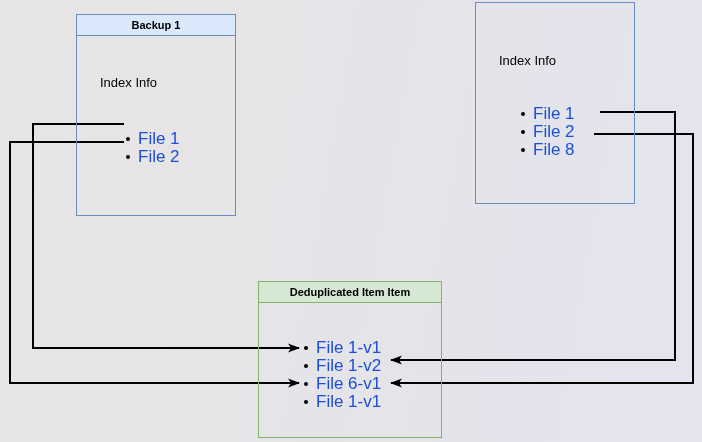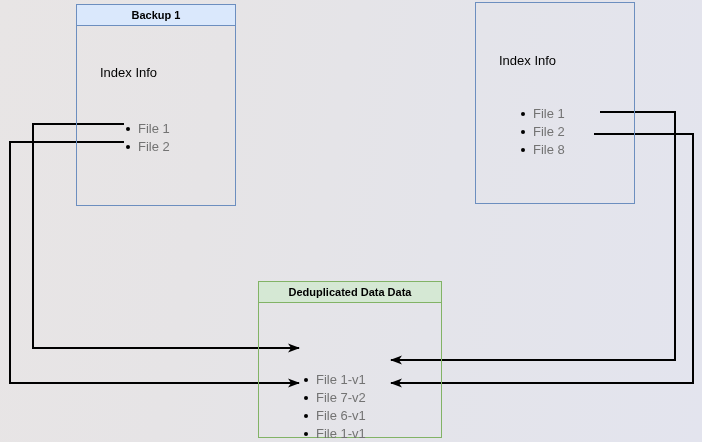--- a/index.html
+++ b/index.html
@@ -70,24 +70,24 @@
 
   
   .bullets {
     position: absolute;
     margin: 0;
     padding: 0;
     list-style: none;
   }
   .bullets li {
     position: relative;
-    font-size: 13px;
+    font-size: 17px;
     line-height: 18px;
     height: 18px;
-    color: #737373;
+    color: #1d4ed8;
     white-space: nowrap;
     padding-left: 14px;
   }
   .bullets li::before {
     content: "";
     position: absolute;
     left: 2px;
     top: 7px;
     width: 4px;
     height: 4px;
@@ -112,21 +112,21 @@
 
     <path d="M124,124 L33,124 L33,348 L299,348" fill="none" stroke="#000" stroke-width="2" marker-end="url(#arrowR)"></path>
 
     <path d="M124,142 L10,142 L10,383 L299,383" fill="none" stroke="#000" stroke-width="2" marker-end="url(#arrowR)"></path>
 
     <path d="M600,112 L675,112 L675,360 L391,360" fill="none" stroke="#000" stroke-width="2" marker-end="url(#arrowL)"></path>
 
     <path d="M594,134 L693,134 L693,383 L391,383" fill="none" stroke="#000" stroke-width="2" marker-end="url(#arrowL)"></path>
   </svg>
 
-  <div class="box" style="left:76px; top:4px; width:160px; height:202px;">
+  <div class="box" style="left:76px; top:14px; width:160px; height:202px;">
     <div class="box-frame"></div>
     <div class="box-title">Backup 1</div>
     <div class="box-heading" style="left:24px; top:61px;">Index Info</div>
     <ul class="bullets" style="left:48px; top:116px;">
       <li>File 1</li>
       <li>File 2</li>
     </ul>
   </div>
 
   <div class="box" style="left:475px; top:2px; width:160px; height:202px;">
@@ -134,22 +134,22 @@
     <div class="box-heading" style="left:24px; top:51px;">Index Info</div>
     <ul class="bullets" style="left:44px; top:103px;">
       <li>File 1</li>
       <li>File 2</li>
       <li>File 8</li>
     </ul>
   </div>
 
   <div class="box green" style="left:258px; top:281px; width:184px; height:157px;">
     <div class="box-frame"></div>
-    <div class="box-title">Deduplicated Data Data</div>
-    <ul class="bullets" style="left:44px; top:58px;margin-top:32px;">
+    <div class="box-title">Deduplicated Item Item</div>
+    <ul class="bullets" style="left:44px; top:58px;">
       <li>File 1-v1</li>
-      <li>File 7-v2</li>
+      <li>File 1-v2</li>
       <li>File 6-v1</li>
       <li>File 1-v1</li>
     </ul>
   </div>
 
 </div>
 
 </body></html>

